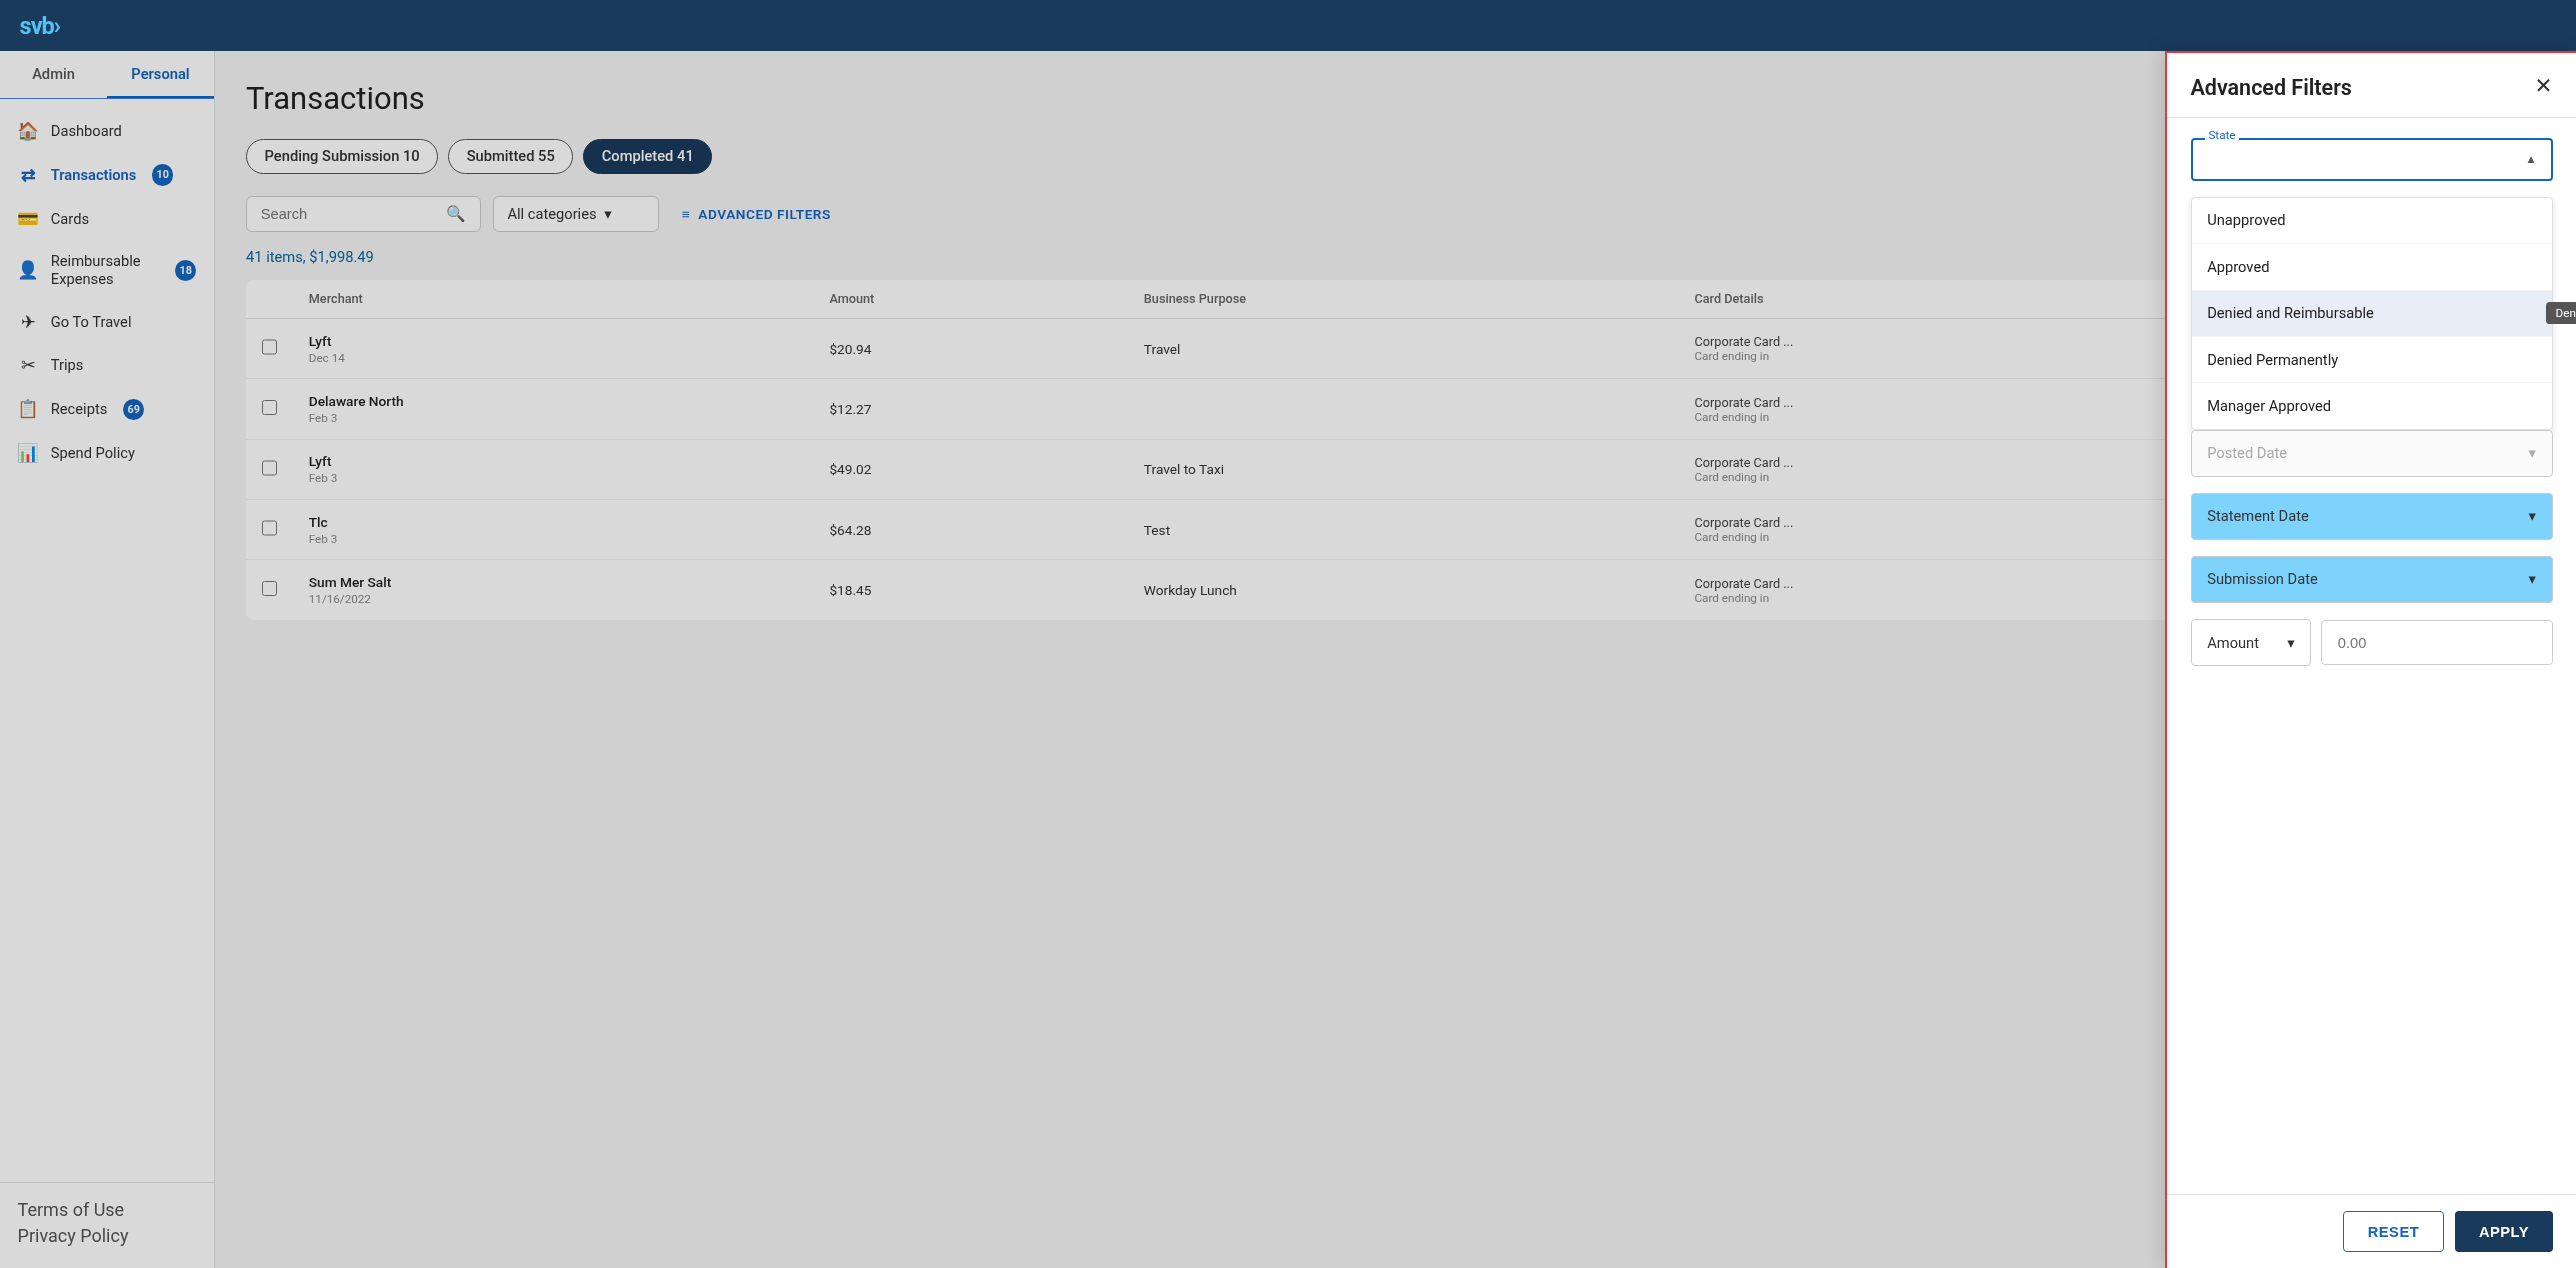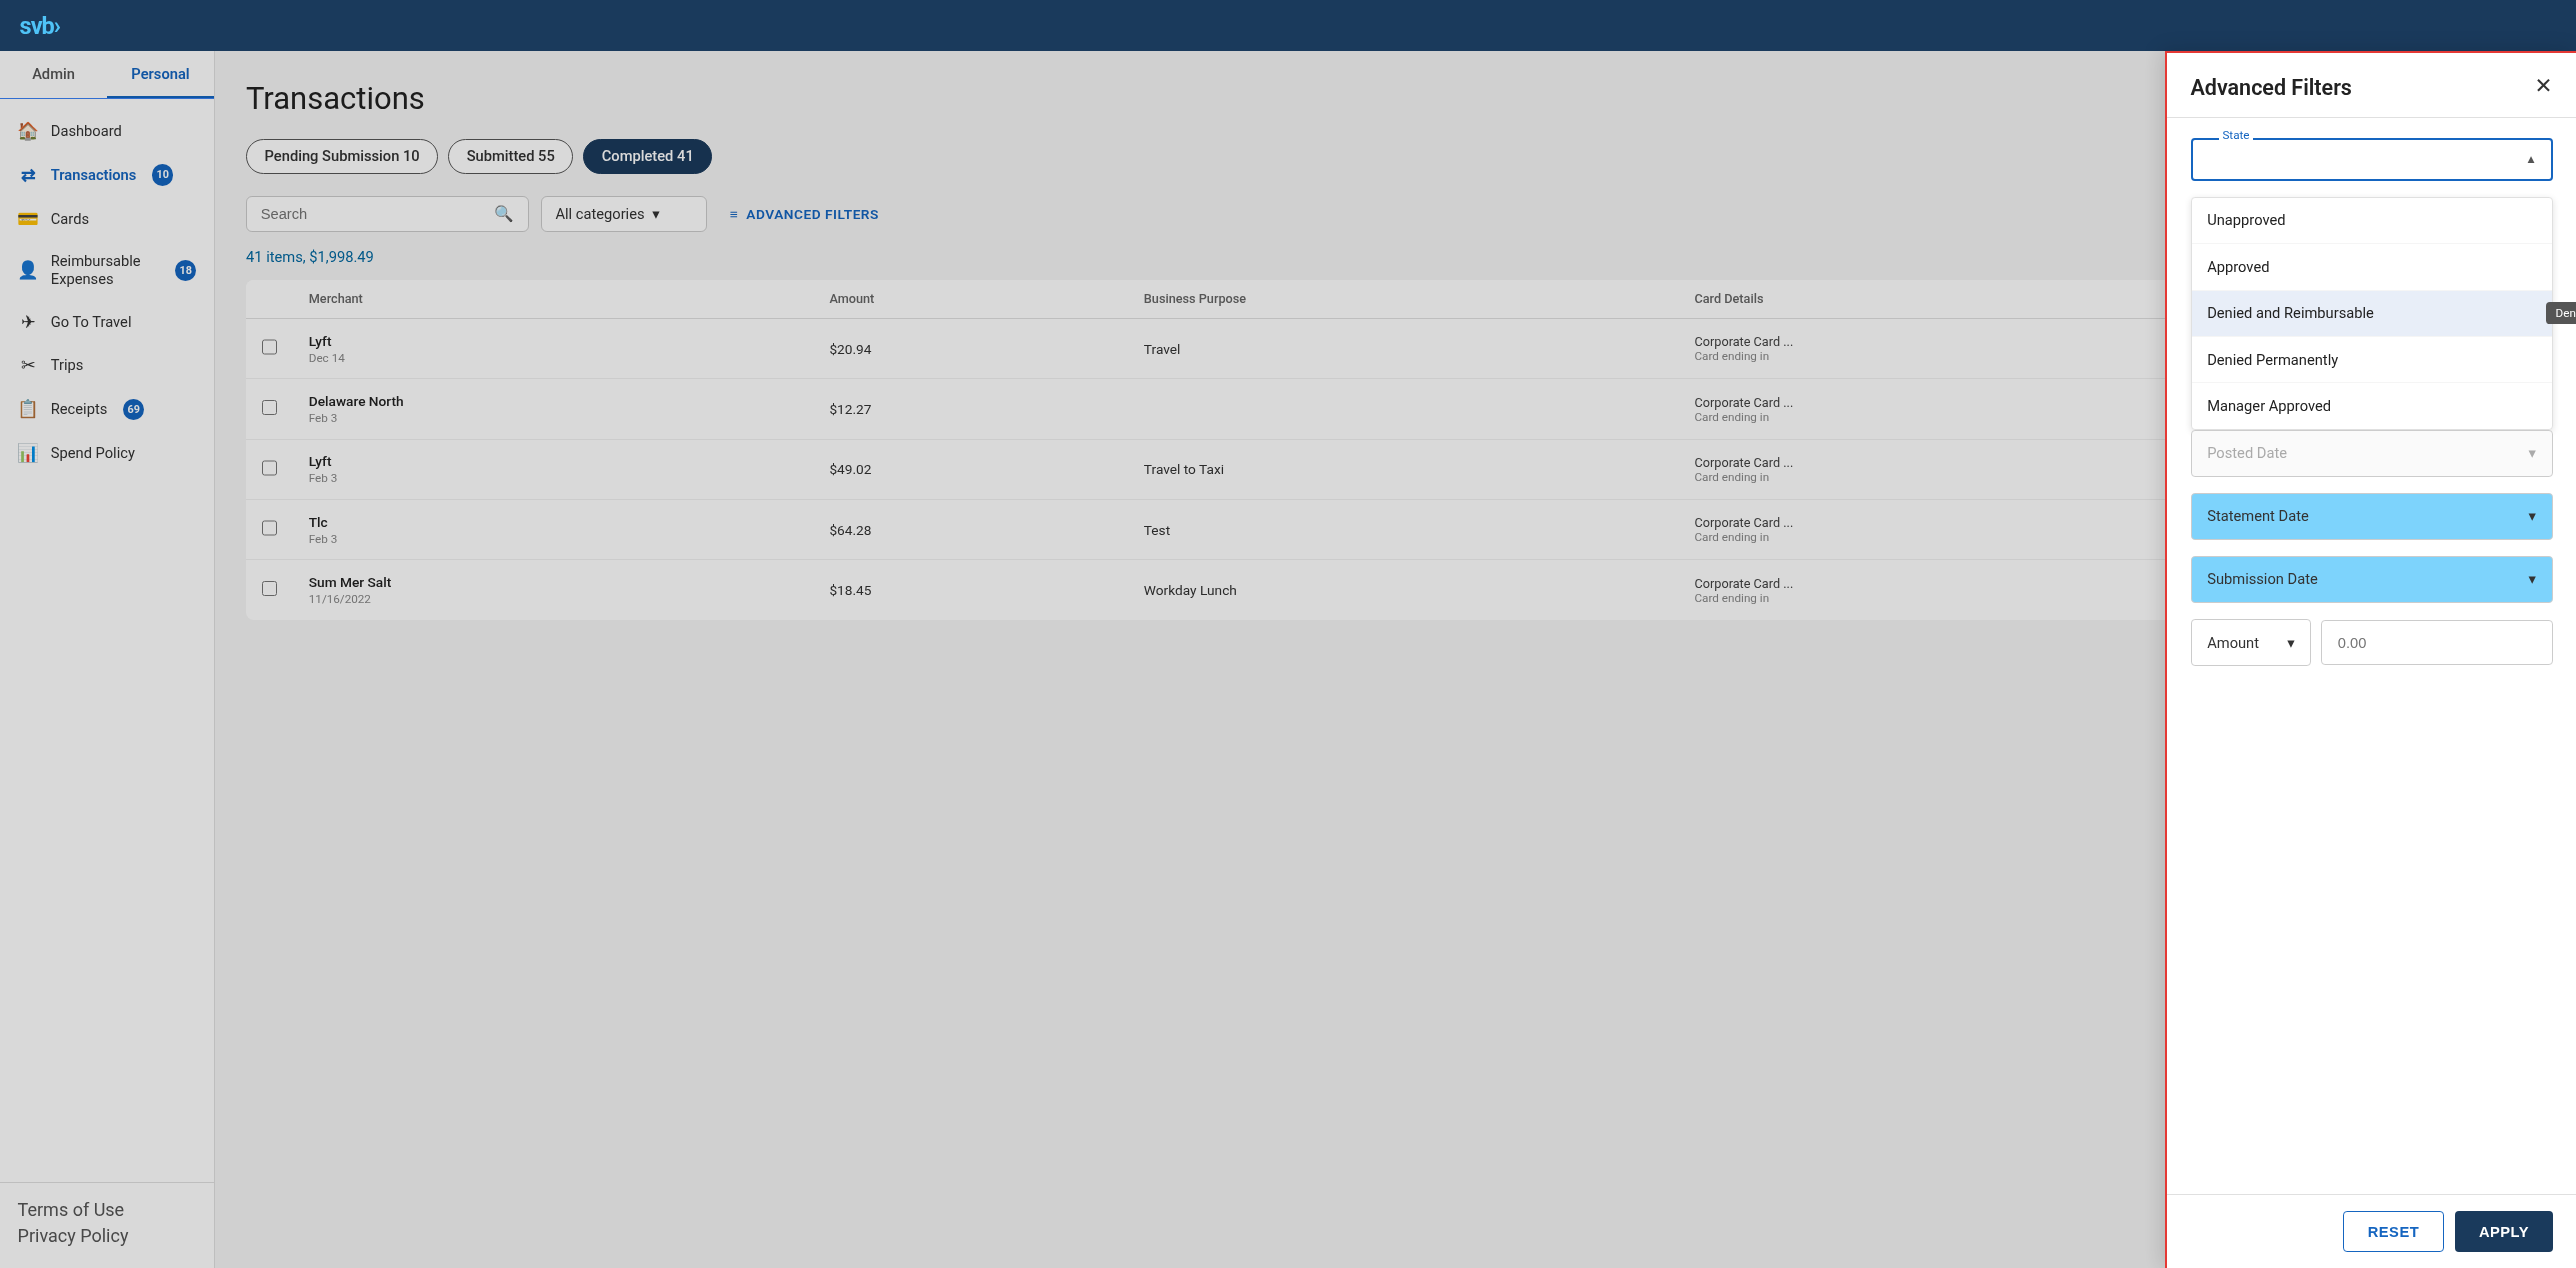--- a/index.html
+++ b/index.html
@@ -139,21 +139,21 @@
       margin-bottom: 15.7px;
     }
     .search-box {
       display: flex;
       align-items: center;
       border: 1.5px solid #ccc;
       border-radius: 5.9px;
       padding: 7.8px 13.7px;
       background: white;
       gap: 7.8px;
-      width: 283px;
+      width: 235px;
     }
     .search-box input {
       border: none;
       outline: none;
       font-size: 14.7px;
       width: 100%;
       background: transparent;
     }
     .search-icon { color: #888; font-size: 15.7px; }
     .category-select {
@@ -273,21 +273,21 @@
     }
 
     
     .state-dropdown-container {
       position: relative;
       margin-bottom: 15.7px;
     }
     .state-label {
       position: absolute;
       top: -9.8px;
-      left: 28px;
+      left: 14px;
       background: white;
       padding: 0 3.9px;
       font-size: 11.7px;
       color: #1565c0;
       z-index: 1;
     }
     .state-input-row {
       display: flex;
       align-items: center;
       border: 2px solid #1565c0;

